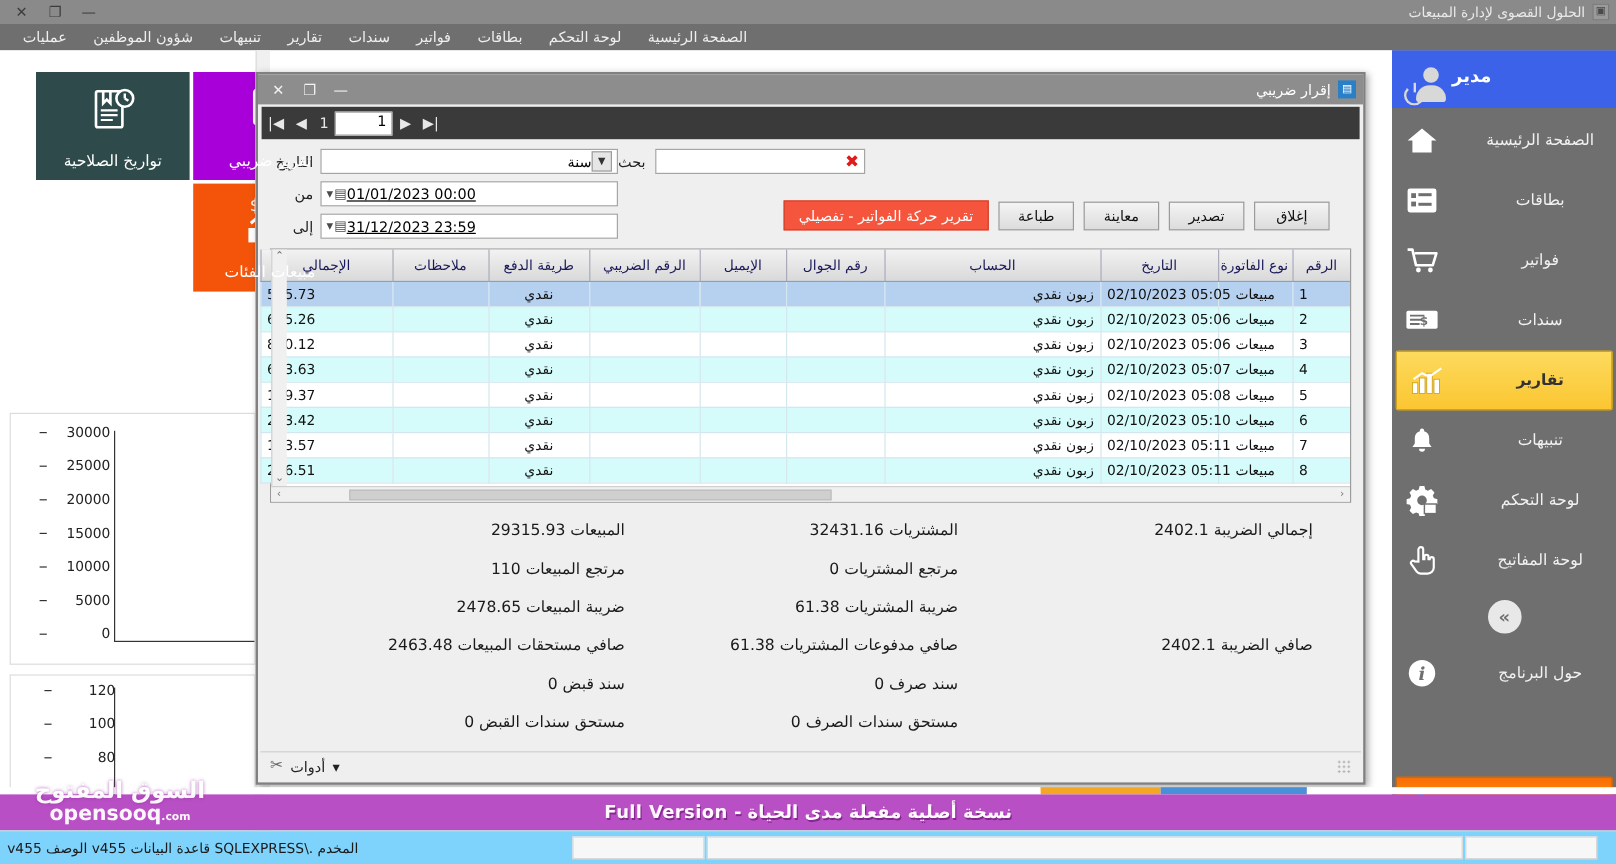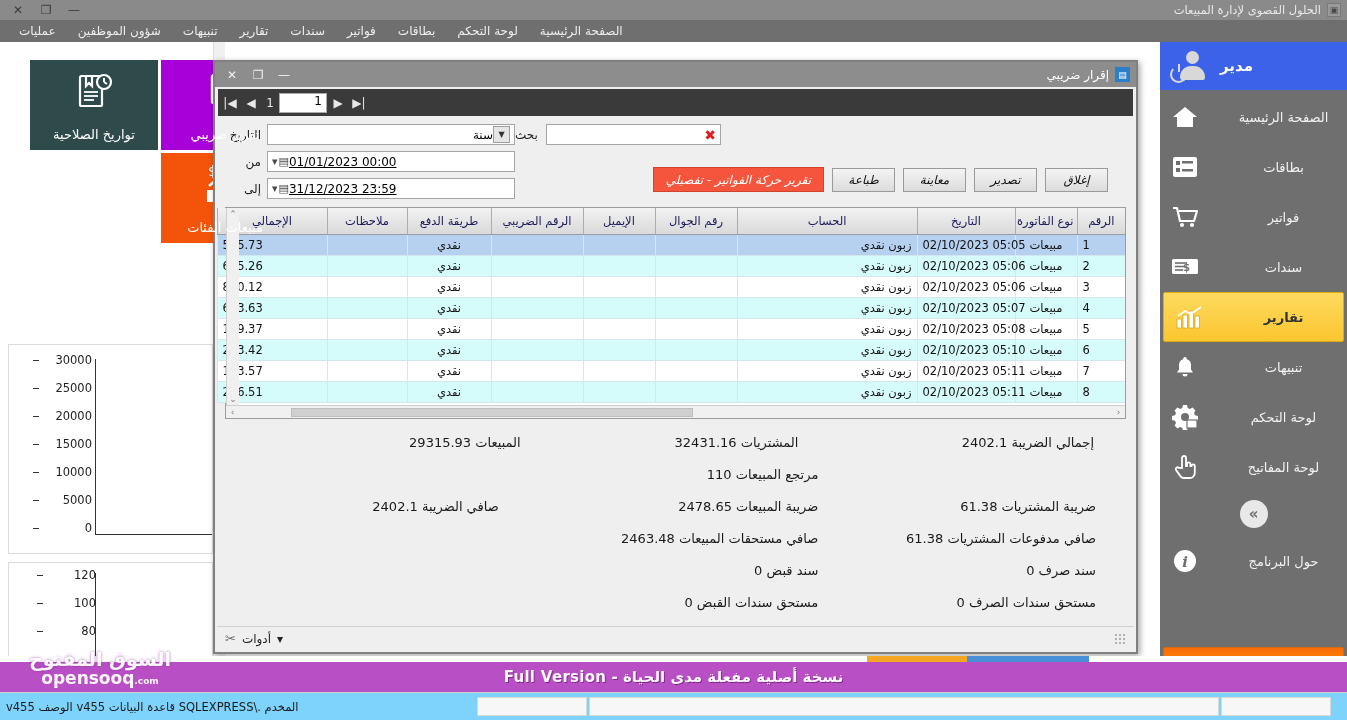--- a/index.html
+++ b/index.html
@@ -49,21 +49,21 @@
     cursor: default;
   }
 
   
   .sidebar {
     position: absolute; top: 42px; right: 0; width: 187px; bottom: 28px;
     background: #6f6f6f; display: flex; flex-direction: column;
   }
   .sidebar-user {
     height: 48px; background: #3b62e8; display: flex; flex-direction: row-reverse;
-    align-items: center; padding: 0 10px; gap: 10px;
+    align-items: flex-start; padding: 12px 10px; 
   }
   .sidebar-user-name { color: #fff; font-size: 15px; font-weight: bold; }
   .sb-user-icon { width: 40px; height: 34px; position: relative; flex: 0 0 auto; }
   .sb-user-icon .head { position: absolute; top: 2px; right: 11px; width: 13px; height: 13px;
       background: #d8d8d8; border-radius: 50%; }
   .sb-user-icon .body { position: absolute; bottom: 3px; right: 5px; width: 25px; height: 14px;
       background: #d8d8d8; border-radius: 12px 12px 3px 3px; }
   .sb-user-icon .pwr { position: absolute; bottom: 0px; left: 0px; width: 17px; height: 17px;
       border: 2.5px solid #d8d8d8; border-radius: 50%; border-top-color: transparent; }
   .sb-user-icon .pwrline { position: absolute; bottom: 11px; left: 7.5px; width: 2.5px; height: 8px;
@@ -207,21 +207,21 @@
     width: 175px; height: 21px; background: #fff; border: 1px solid #a5a5a5;
     display: flex; flex-direction: row; align-items: center; padding: 0 4px;
   }
   .search-x { color: #e01b1b; font-size: 14px; font-weight: bold; }
 
   .btn-row { display: flex; flex-direction: row; align-items: center; gap: 8px; margin-top: 22px; }
   .btn {
     height: 24px; min-width: 63px; padding: 0 12px;
     background: linear-gradient(180deg,#f4f4f4 0%, #dcdcdc 100%);
     border: 1px solid #9a9a9a; font-size: 12px; color: #111;
-    display: flex; align-items: center; justify-content: center; cursor: default; font-style: italic;
+    display: flex; align-items: center; justify-content: center; cursor: default;
   }
   .btn-report {
     background: #f4553c; border: 1px solid #d1432d; color: #fff; font-weight: normal;
     min-width: 164px; height: 25px;
   }
 
   
   .grid-wrap {
     margin: 4px 10px 0 10px; border: 1px solid #9c9c9c; background: #fff;
     display: flex; flex-direction: column; height: 212px; position: relative;
@@ -800,20 +800,21 @@
         <span class="hs-arrow">›</span>
       </div>
     </div>
 
     <div class="summary">
       <div class="sum-cell col3">إجمالي الضريبة 2402.1</div>
       <div class="sum-cell col2">المشتريات 32431.16</div>
       <div class="sum-cell">المبيعات 29315.93</div>
 
       <div class="sum-cell col3"></div>
+      <div class="sum-cell col2">مرتجع المشتريات 0</div>
       <div class="sum-cell">مرتجع المبيعات 110</div>
 
       <div class="sum-cell col3"></div>
       <div class="sum-cell col2">ضريبة المشتريات 61.38</div>
       <div class="sum-cell">ضريبة المبيعات 2478.65</div>
 
       <div class="sum-cell col3">صافي الضريبة 2402.1</div>
       <div class="sum-cell col2">صافي مدفوعات المشتريات 61.38</div>
       <div class="sum-cell">صافي مستحقات المبيعات 2463.48</div>
 

